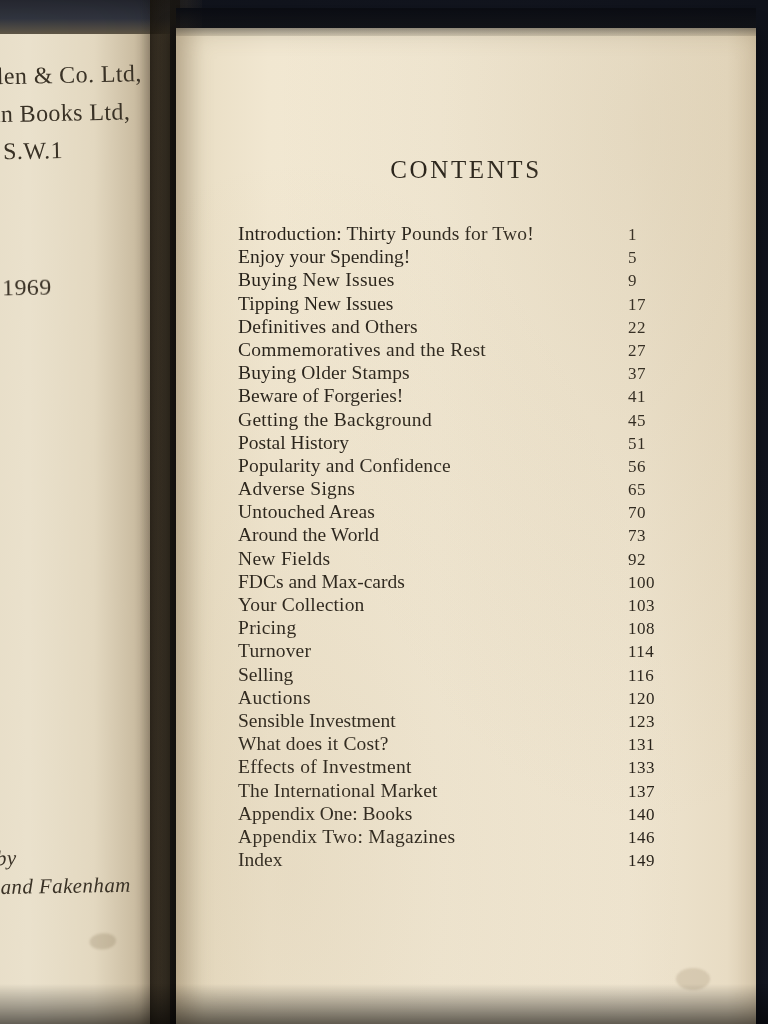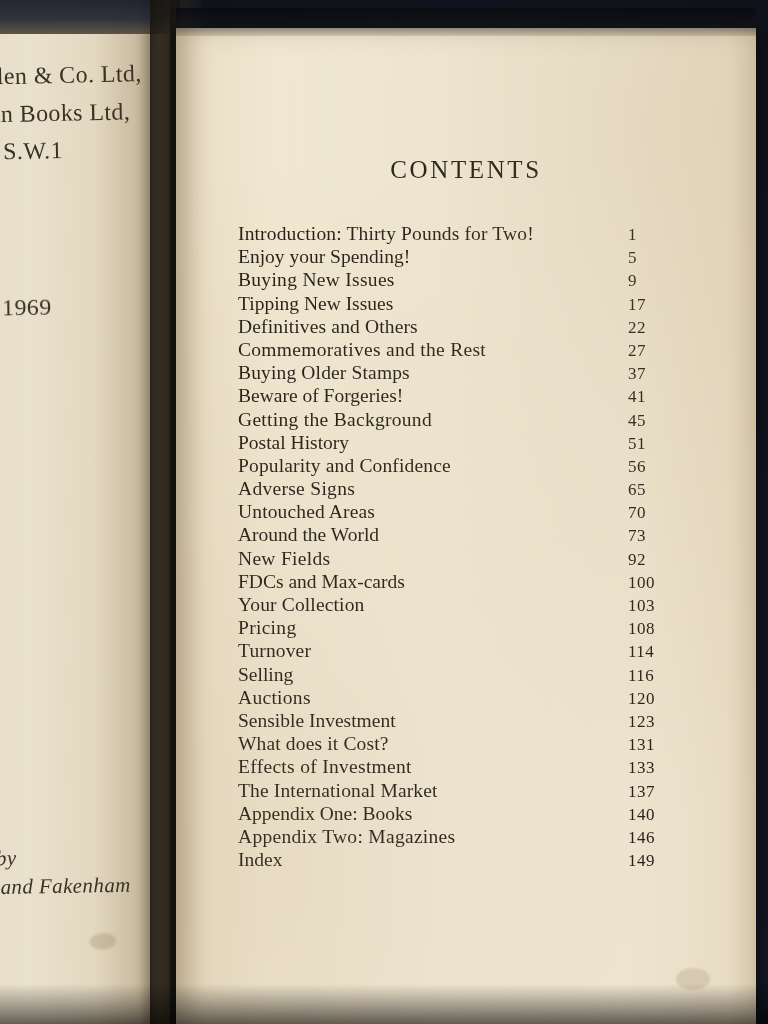--- a/index.html
+++ b/index.html
@@ -121,21 +121,21 @@
   .left-text {
     position: absolute;
     color: #3a3226;
     font-family: "Liberation Serif", serif;
     letter-spacing: 0.4px;
     white-space: nowrap;
   }
   .lt1 { left: -28px; top: 62px;  font-size: 24px; transform: rotate(-1.2deg); }
   .lt2 { left: -24px; top: 100px; font-size: 24px; transform: rotate(-1.2deg); }
   .lt3 { left: -22px; top: 138px; font-size: 24px; transform: rotate(-1.2deg); }
-  .lt4 { left: 2px;  top: 294px; font-size: 24px; transform: rotate(-1deg); }
+  .lt4 { left: 2px;  top: 274px; font-size: 24px; transform: rotate(-1deg); }
   .lt5 { left: -4px;  top: 846px; font-size: 21px; font-style: italic; transform: rotate(-1deg); }
   .lt6 { left: -16px;  top: 874px; font-size: 21px; font-style: italic; transform: rotate(-1deg); }
 
   
   .contents-title {
     position: absolute;
     left: 0;
     top: 128px;
     width: 580px;
     text-align: center;

